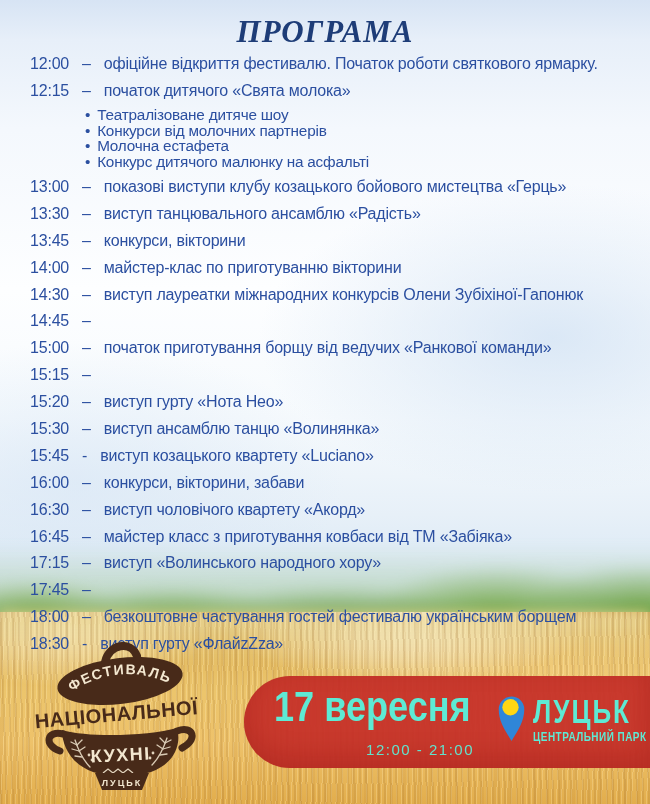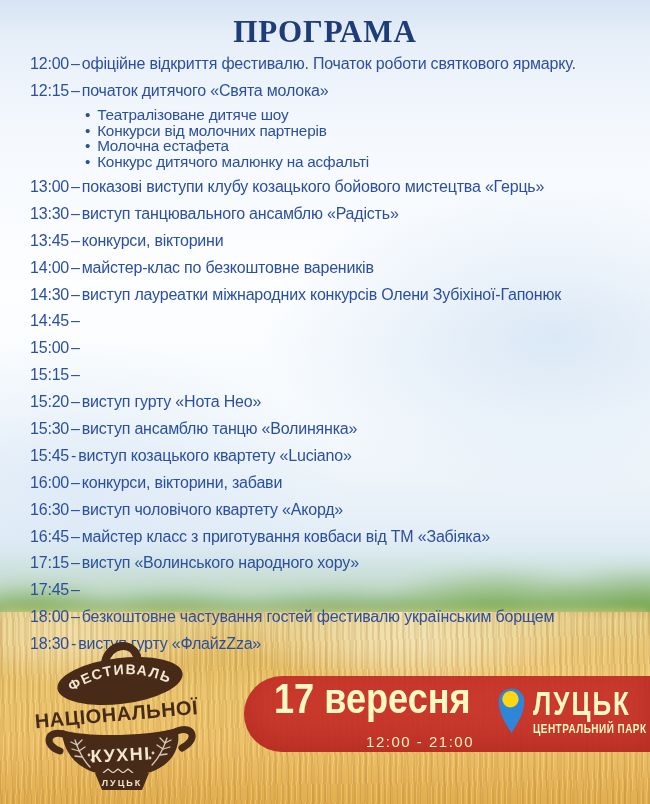--- a/index.html
+++ b/index.html
@@ -49,38 +49,39 @@
     background:linear-gradient(180deg, rgba(236,216,150,.95), rgba(236,216,150,0));
     filter:blur(6px);
   }
   
   .title{
     position:absolute;top:14px;left:0;right:0;margin:0;
     text-align:center;
     font-family:"Liberation Serif", serif;
     font-weight:bold;font-size:31px;letter-spacing:1px;
     color:#1e3d78;
+    font-style:italic;
   }
   .schedule{
     position:absolute;left:30px;right:14px;top:55px;
     color:#2b4fa0;font-size:16px;line-height:17.3px;letter-spacing:-0.2px;
   }
-  .row{display:flex;gap:2px;margin-bottom:9.6px;white-space:nowrap;}
+  .row{display:flex;gap:13px;margin-bottom:9.6px;white-space:nowrap;}
   .row .t{flex:0 0 auto;}
   .bullets{margin:-2px 0 8px 55px;font-size:15.3px;line-height:15.8px;}
   .bullet{display:flex;gap:7px;}
   
   .logo{position:absolute;left:28px;top:642px;width:207px;height:160px;z-index:5;}
   .banner{
-    position:absolute;left:244px;right:0;top:676px;height:76px;z-index:4;
+    position:absolute;left:244px;right:0;top:676px;height:92px;z-index:4;
     background:rgba(198,48,40,.94);
     border-radius:46px 0 0 46px;
     box-shadow:inset 0 -10px 26px rgba(120,10,10,.22);
     display:flex;align-items:center;
-    color:#fef9c3;
+    color:#5eead4;
   }
   .date-wrap{margin-left:30px;width:200px;flex:0 0 auto;}
   .date{
     font-size:42px;font-weight:bold;line-height:1;white-space:nowrap;
     transform:scaleX(.86);transform-origin:left center;
   }
   .hours{
     font-size:15px;letter-spacing:1.5px;text-align:right;
     margin-top:13px;padding-right:0px;opacity:.96;white-space:nowrap;
   }
@@ -149,34 +150,35 @@
         <span class="x">виступ танцювального ансамблю «Радість»</span>
       </div>
     <div class="row">
         <span class="t">13:45</span>
         <span>–</span>
         <span class="x">конкурси, вікторини</span>
       </div>
     <div class="row">
         <span class="t">14:00</span>
         <span>–</span>
-        <span class="x">майстер-клас по безкоштовне вареників</span>
+        <span class="x">майстер-клас по приготуванню вікторини</span>
       </div>
     <div class="row">
         <span class="t">14:30</span>
         <span>–</span>
         <span class="x">виступ лауреатки міжнародних конкурсів Олени Зубіхіної-Гапонюк</span>
       </div>
     <div class="row">
         <span class="t">14:45</span>
         <span>–</span>
       </div>
     <div class="row">
         <span class="t">15:00</span>
         <span>–</span>
+        <span class="x">початок приготування борщу від ведучих «Ранкової команди»</span>
       </div>
     <div class="row">
         <span class="t">15:15</span>
         <span>–</span>
       </div>
     <div class="row">
         <span class="t">15:20</span>
         <span>–</span>
         <span class="x">виступ гурту «Нота Нео»</span>
       </div>

